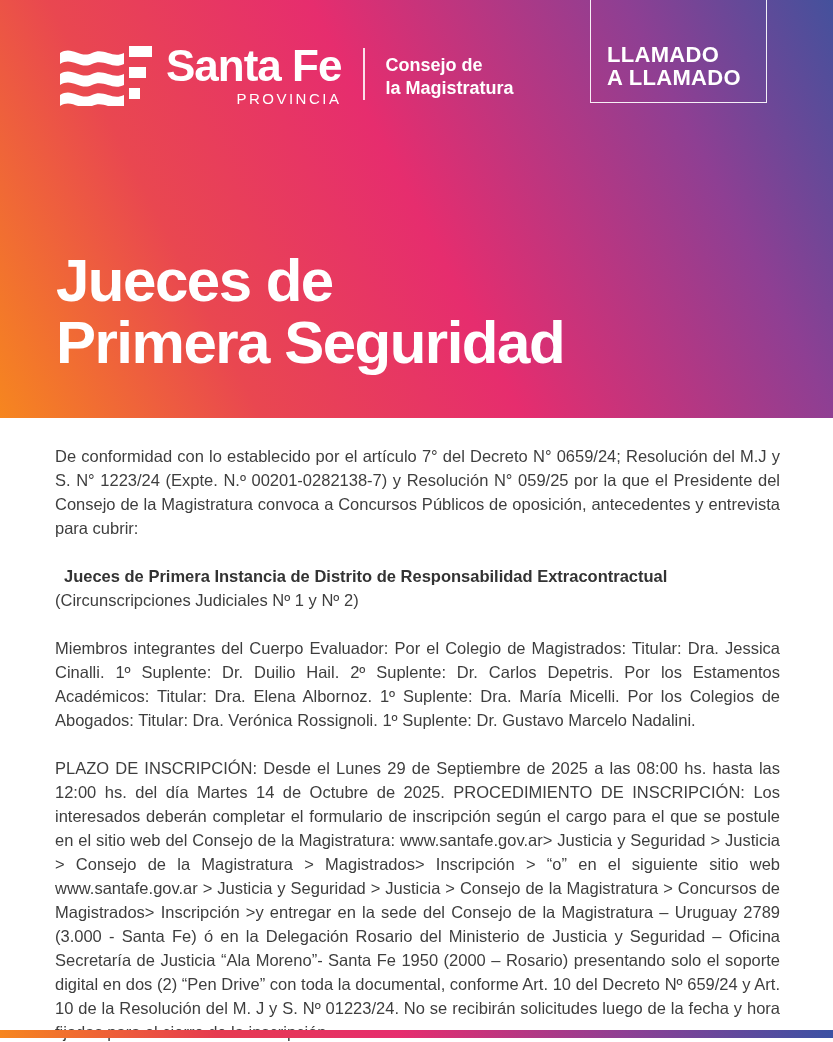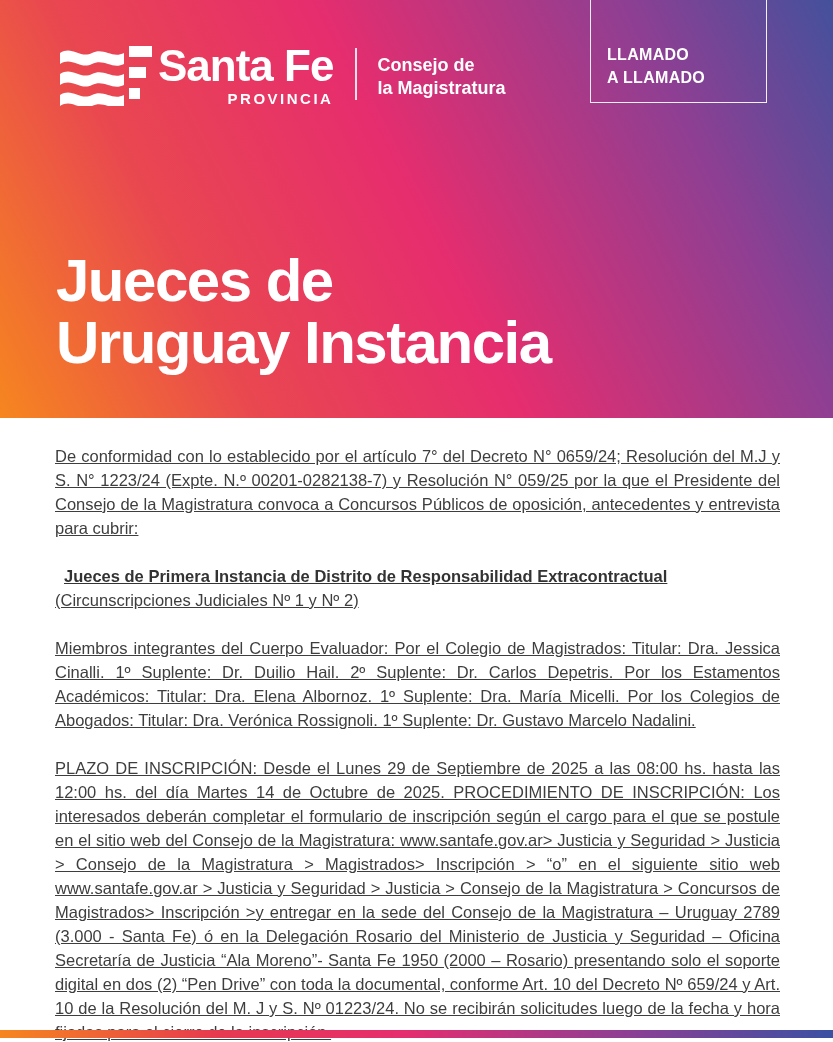--- a/index.html
+++ b/index.html
@@ -33,34 +33,34 @@
     position: absolute;
     top: 44px;
     left: 60px;
     display: flex;
     align-items: flex-start;
   }
 
   .flag-icon { width: 92px; height: 62px; display: block; }
 
   .brand-text {
-    margin-left: 6px;
+    margin-left: 14px;
     display: flex;
     flex-direction: column;
     align-items: flex-end;
   }
   .brand-name {
     font-size: 44px;
     font-weight: 700;
     letter-spacing: -1px;
     line-height: 44px;
   }
   .brand-sub {
     font-size: 15px;
-    font-weight: 700;
+    font-weight: 400;
     letter-spacing: 2.5px;
     margin-top: 2px;
   }
 
   .org-divider {
     width: 2px;
     height: 52px;
     background: rgba(255,255,255,0.85);
     margin: 4px 0 0 22px;
   }
@@ -77,21 +77,21 @@
     left: 590px;
     top: -12px;
     width: 177px;
     height: 115px;
     border: 1.5px solid rgba(255,255,255,0.92);
     display: flex;
     align-items: flex-end;
   }
   .badge-text {
     padding: 0 0 13px 16px;
-    font-size: 16px;
+    font-size: 22px;
     font-weight: 700;
     line-height: 23px;
     letter-spacing: 0.3px;
   }
 
   .hero-title {
     position: absolute;
     left: 56px;
     top: 250px;
     font-size: 60px;
@@ -101,21 +101,21 @@
     color: #ffffff;
   }
 
   
   .content {
     padding: 26px 53px 0 55px;
     color: #3e3e3e;
     font-size: 16.5px;
     line-height: 24px;
   }
-  .content p { text-align: justify; text-decoration: underline; }
+  .content p { text-align: justify; }
   .content .para + .para { margin-top: 24px; }
   .bold { font-weight: 700; color: #333333; margin-left: 9px; }
   .position-block p { text-align: left; }
 
   
   .bottom-strip {
     position: absolute;
     left: 0;
     bottom: 4px;
     width: 100%;
@@ -162,21 +162,21 @@
 
     <div class="badge">
       <div class="badge-text">
         <div>LLAMADO</div>
         <div>A LLAMADO</div>
       </div>
     </div>
 
     <div class="hero-title">
       <div>Jueces de</div>
-      <div>Uruguay Instancia</div>
+      <div>Primera Seguridad</div>
     </div>
   </div>
 
   <div class="content">
 
     <p class="para">De conformidad con lo establecido por el artículo 7° del Decreto N° 0659/24; Resolución del  M.J y S. N° 1223/24 (Expte. N.º 00201-0282138-7) y Resolución N° 059/25 por la que el Presidente del Consejo de la Magistratura convoca a Concursos Públicos de oposición, antecedentes y entrevista para cubrir:</p>
 
     <div class="para position-block">
       <p class="bold">Jueces de Primera Instancia de Distrito de Responsabilidad Extracontractual</p>
       <p>(Circunscripciones Judiciales Nº 1 y Nº 2)</p>

